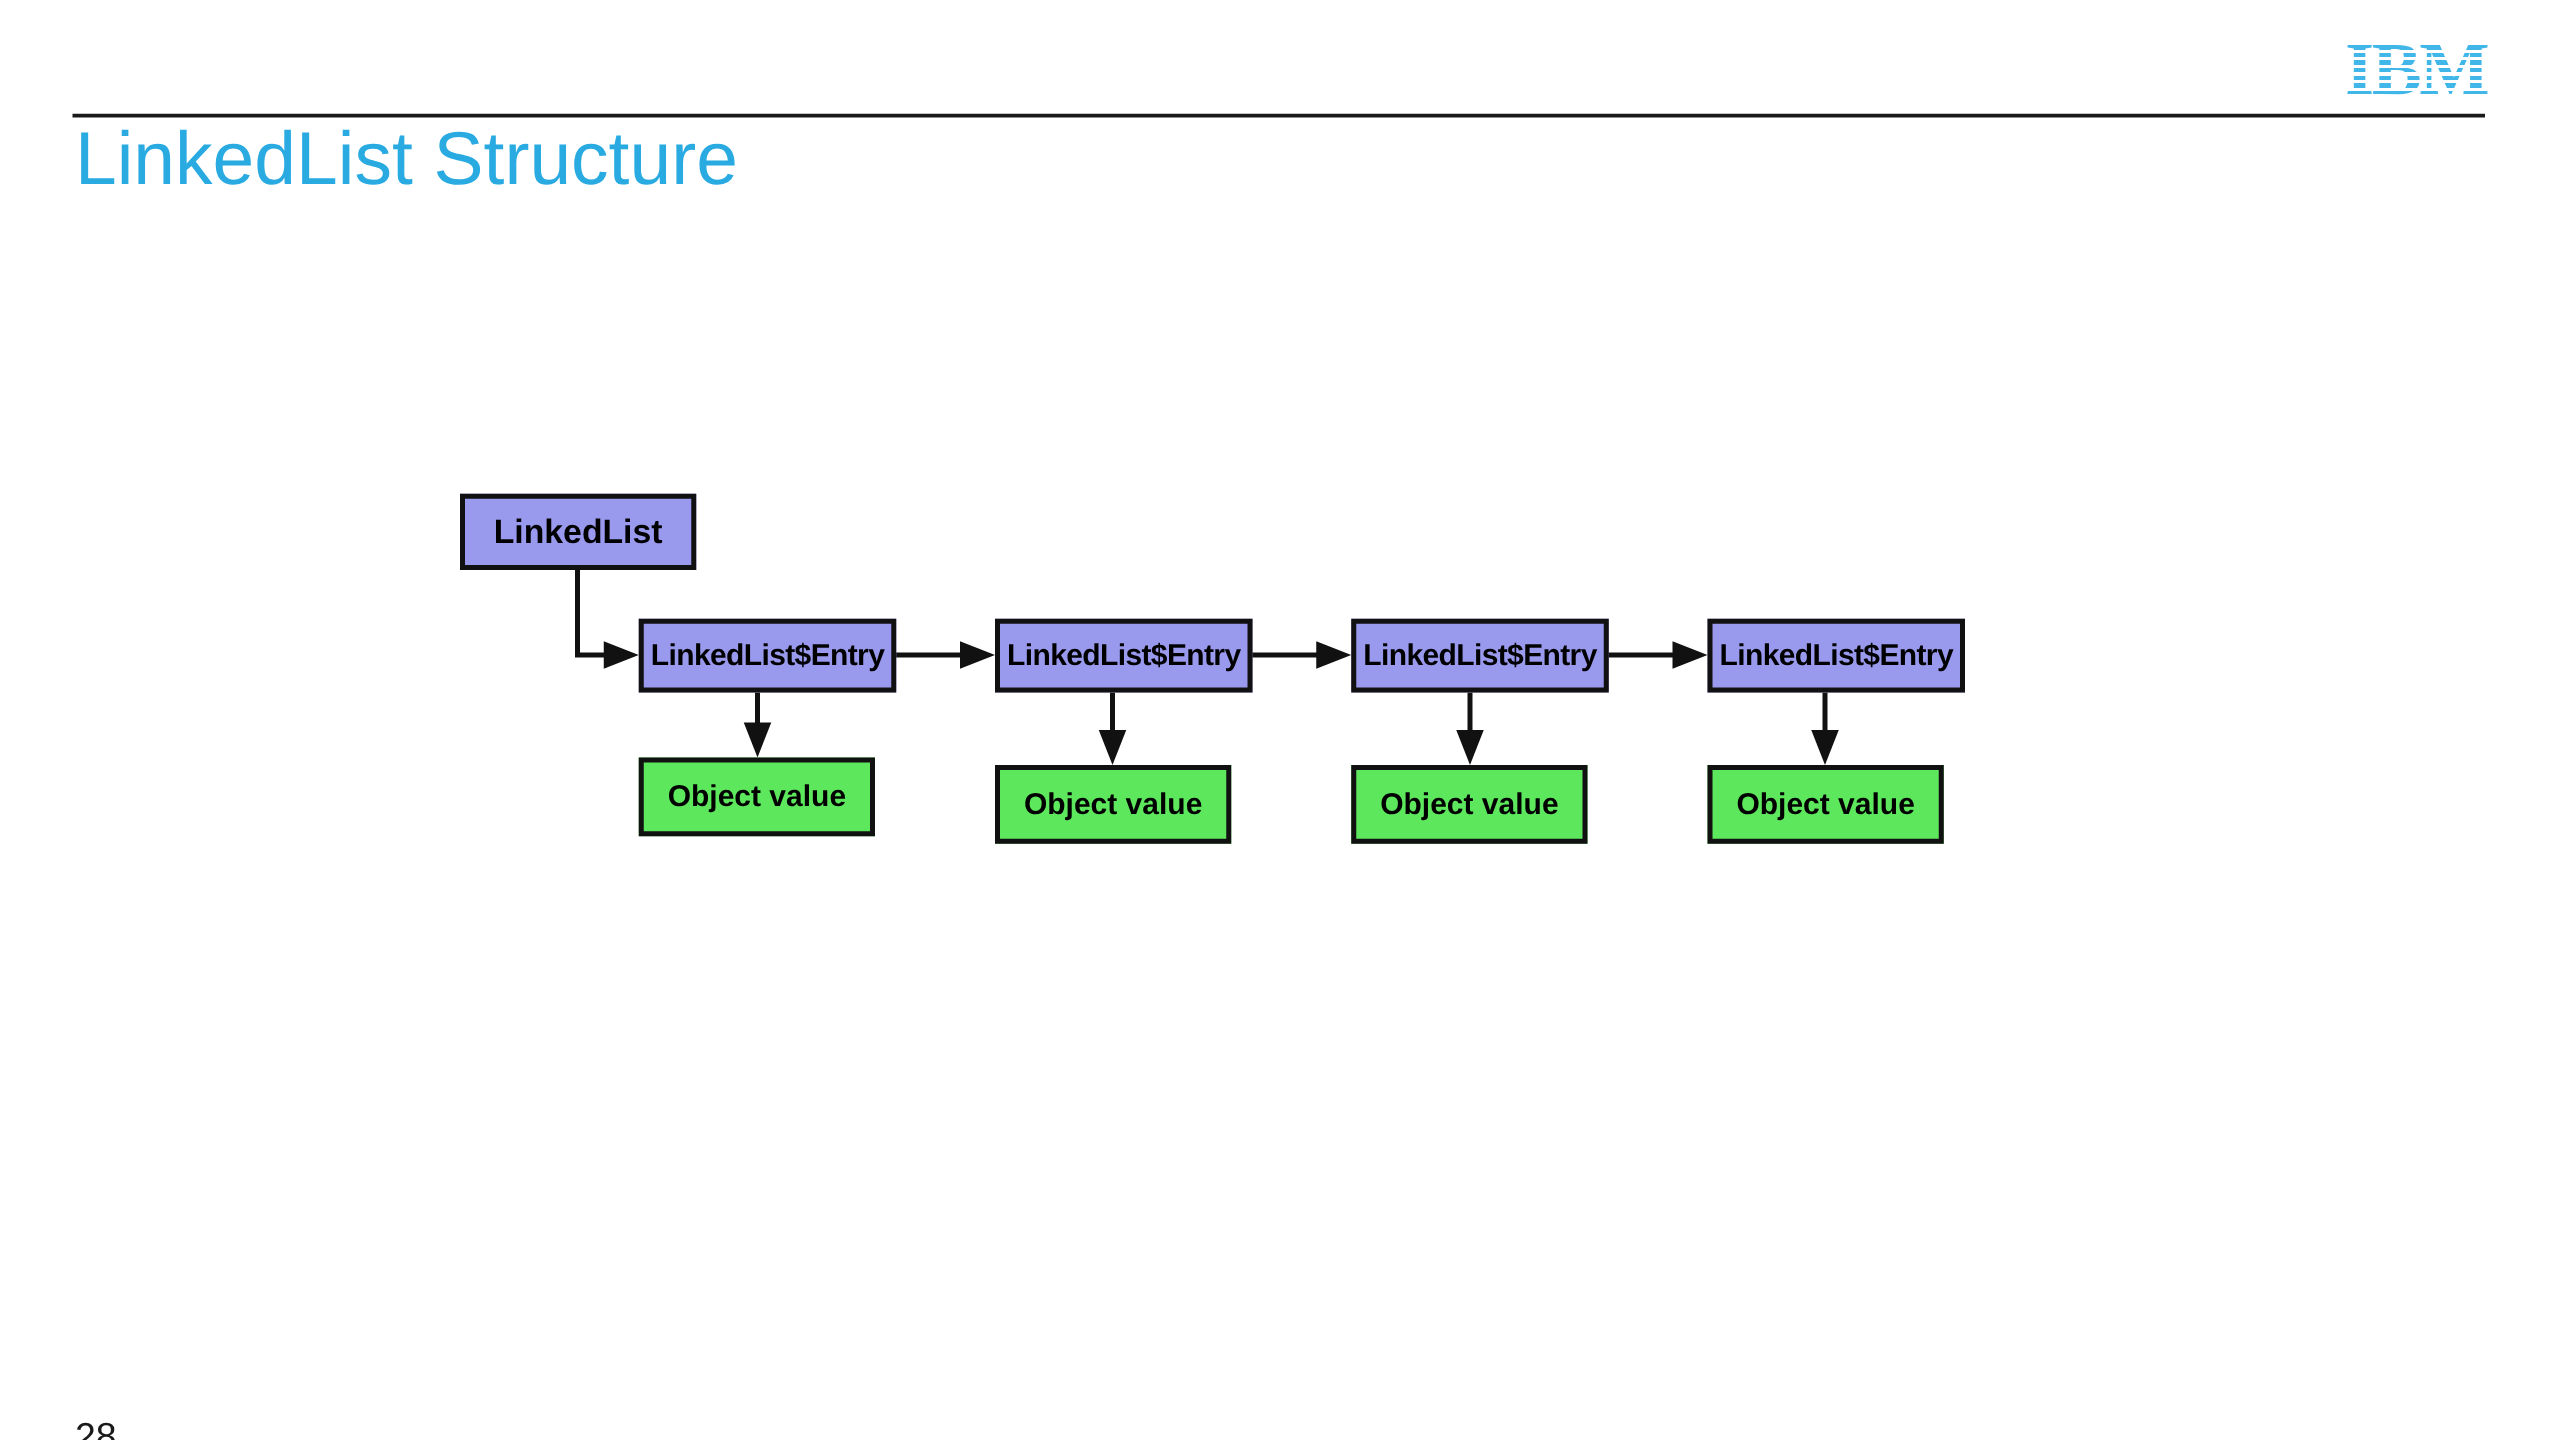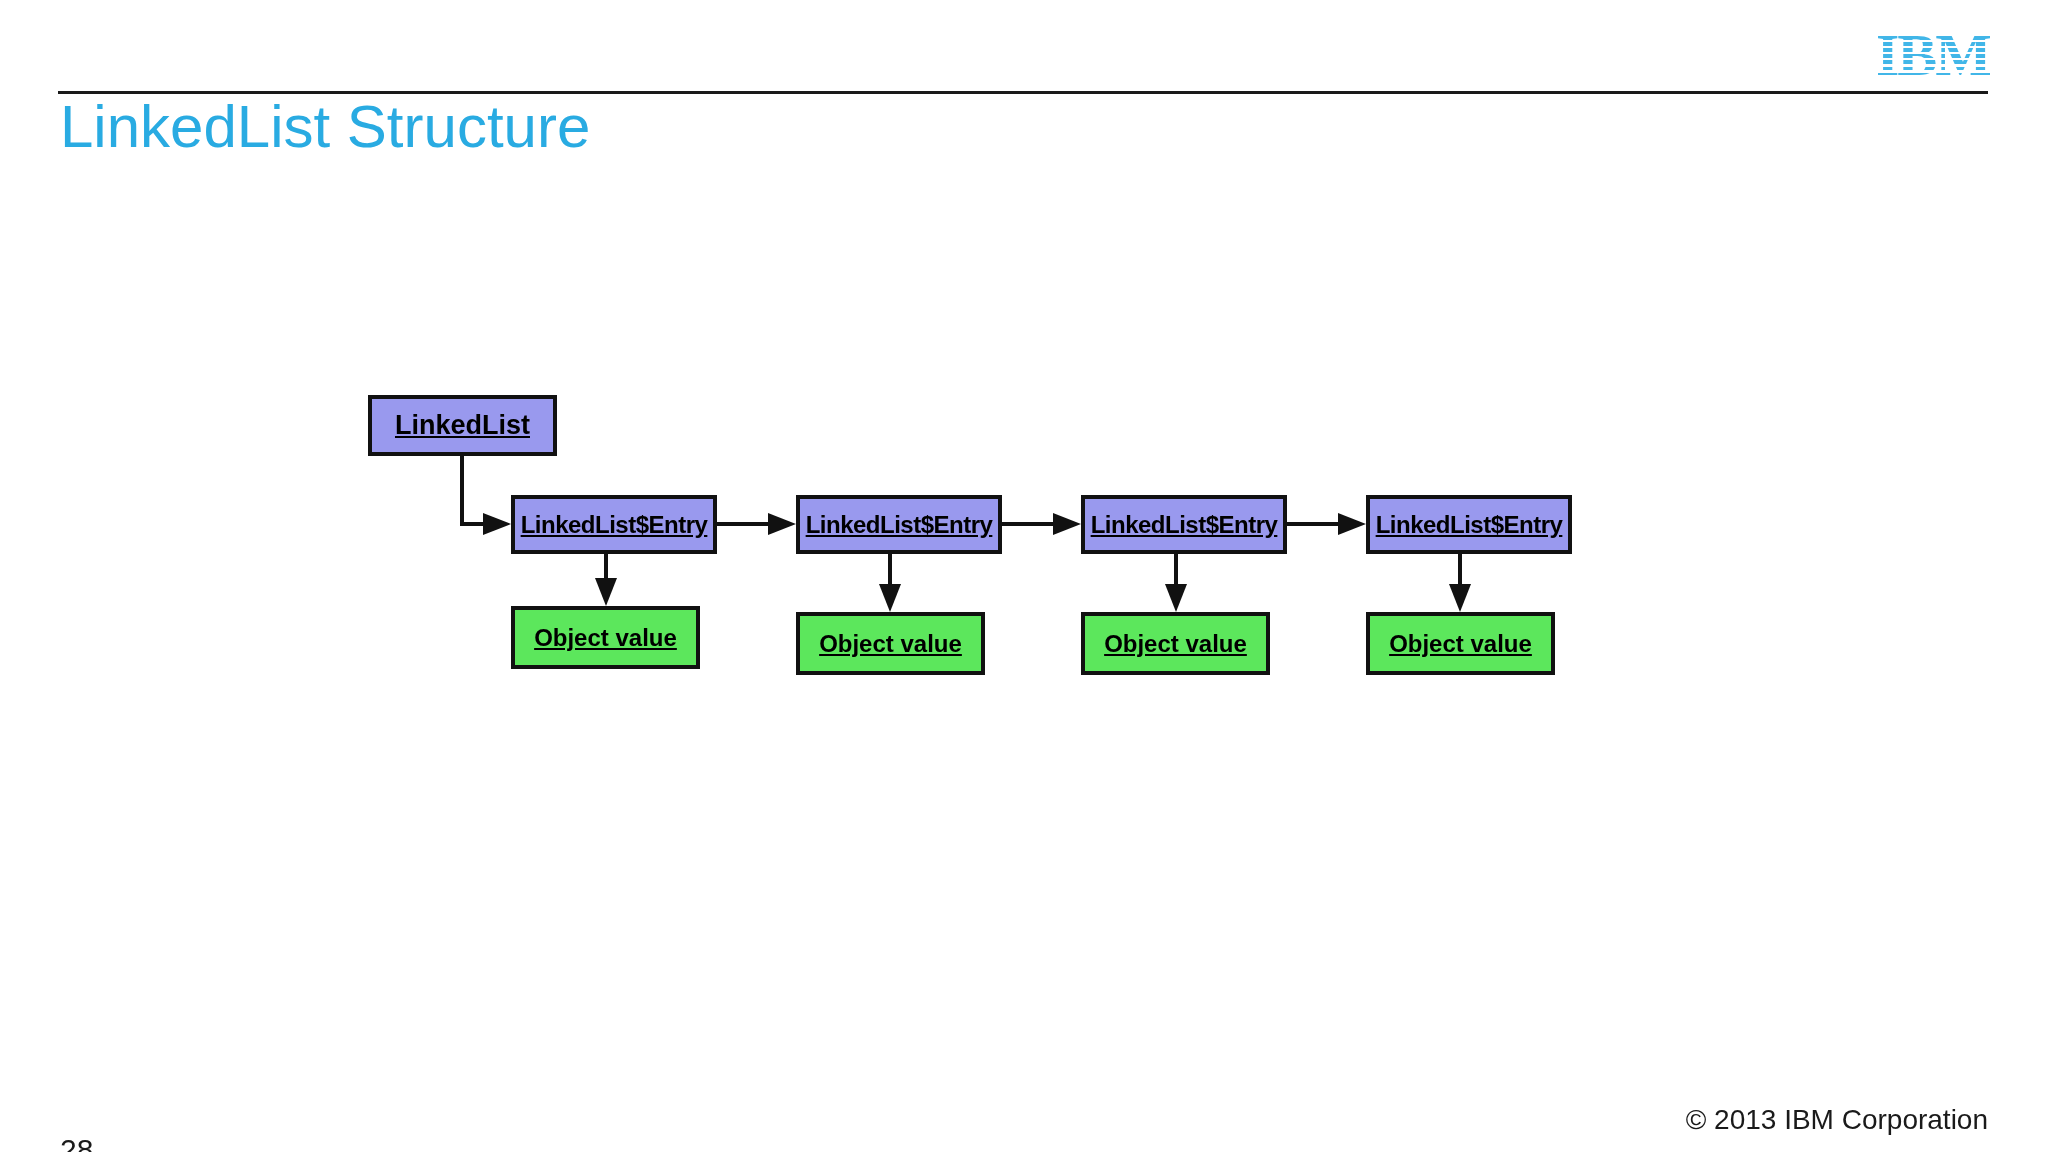--- a/index.html
+++ b/index.html
@@ -28,21 +28,21 @@
     white-space: nowrap;
   }
 
   
   .diagram { position: absolute; inset: 0; }
   .diagram svg { position: absolute; inset: 0; pointer-events: none; }
 
   .node {
     position: absolute; display: flex; align-items: center; justify-content: center;
     border: 4px solid #111; font-weight: bold; color: #000;
-    white-space: nowrap; text-align: center; text-decoration: underline;
+    white-space: nowrap; text-align: center;
   }
   .node.root  { background: var(--node-purple); left: 368px; top: 395px; width: 189px; height: 61px; font-size: 27px; }
   .node.entry { background: var(--node-purple); top: 495px; width: 206px; height: 59px; font-size: 24px; letter-spacing: -0.5px; }
   .node.value { background: var(--value-green); width: 189px; height: 63px; font-size: 24px; }
 
   .e1 { left: 511px; }
   .e2 { left: 796px; }
   .e3 { left: 1081px; }
   .e4 { left: 1366px; }
   .v-first { top: 606px; }
@@ -103,15 +103,14 @@
     <div class="node entry e4">LinkedList$Entry</div>
 
     <div class="node value e1 v-first">Object value</div>
     <div class="node value e2 v-rest">Object value</div>
     <div class="node value e3 v-rest">Object value</div>
     <div class="node value e4 v-rest">Object value</div>
 
   </div>
 
   <div class="page-number">28</div>
-  <div class="copyright">© 2013 IBM Corporation</div>
 
 </div>
 
 </body></html>

